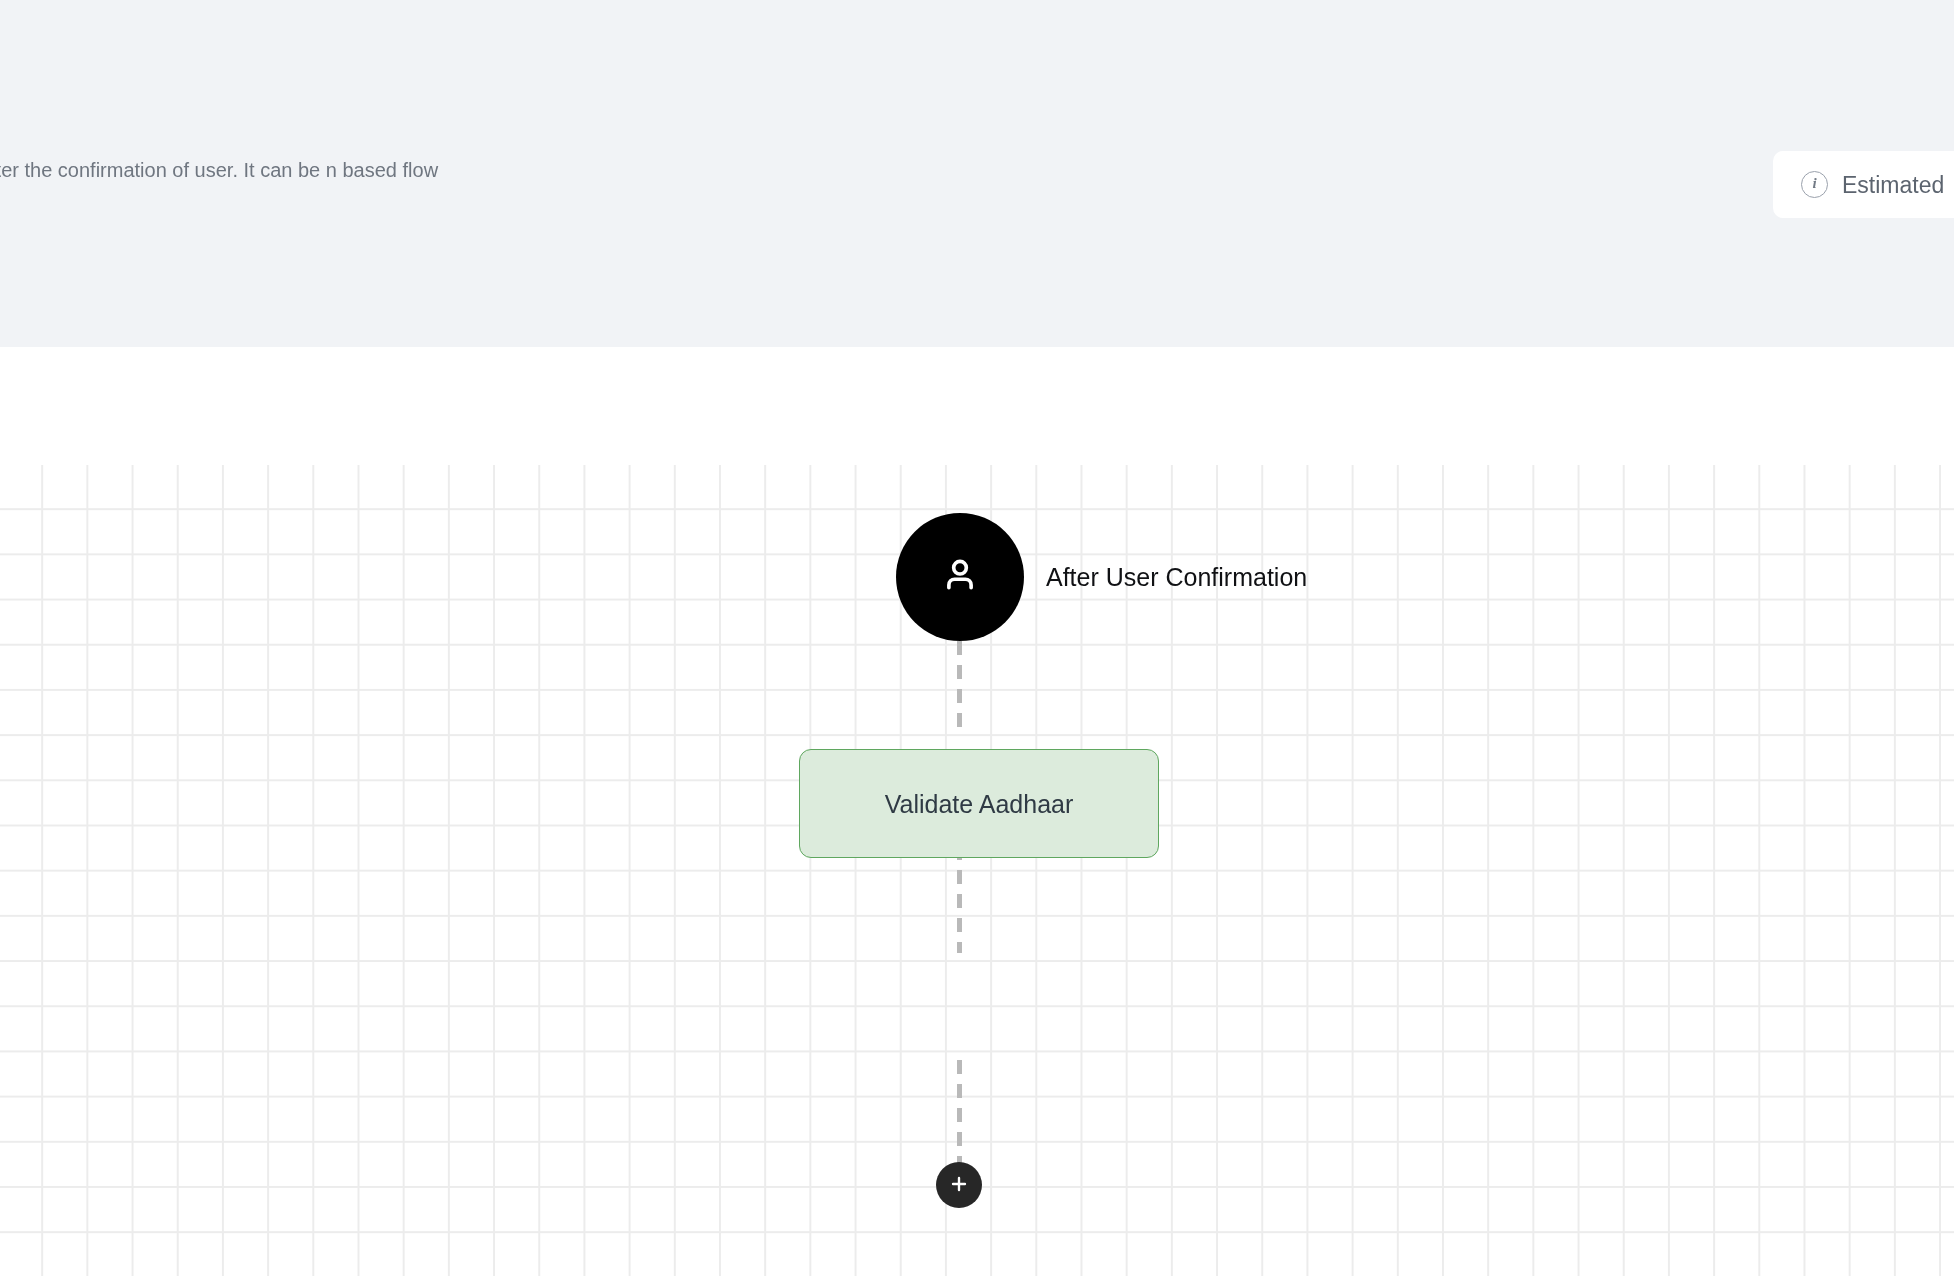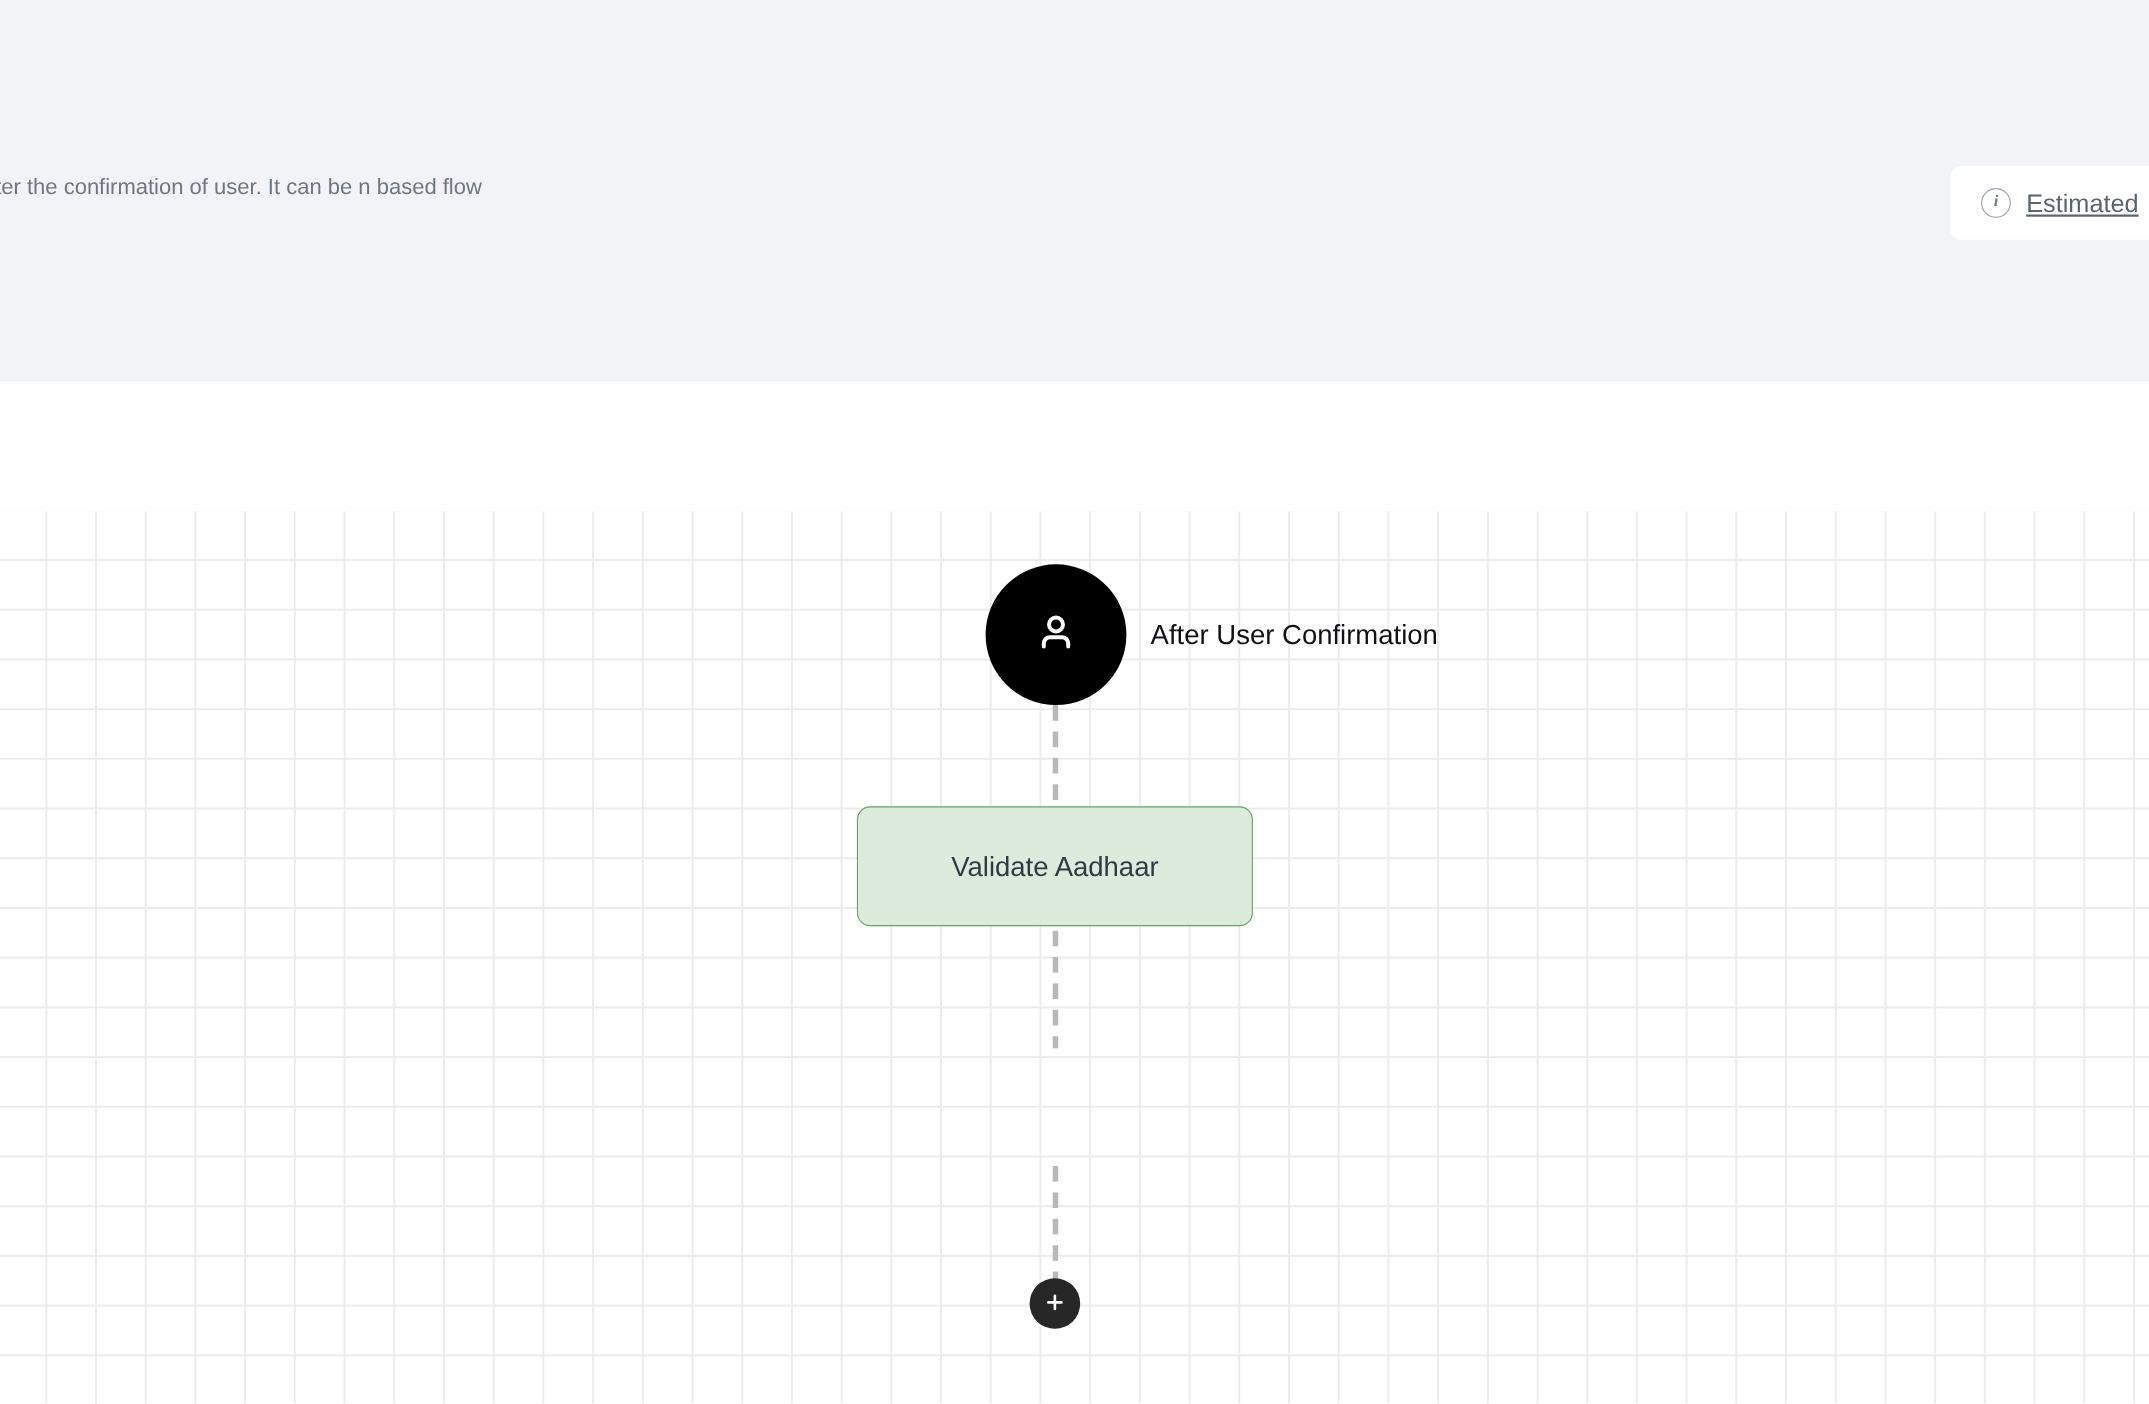--- a/index.html
+++ b/index.html
@@ -81,21 +81,20 @@
     line-height: 23px;
     text-align: center;
     font-family: "Liberation Serif", serif;
     font-style: italic;
     font-weight: 700;
   }
   .estimate-label {
     font-size: 23px;
     color: #5c646f;
     line-height: 28px;
-    text-decoration: underline;
   }
 
   
   .canvas-gap {
     position: absolute;
     left: 0;
     top: 347px;
     width: 1954px;
     height: 118px;
     background: #ffffff;
@@ -169,23 +168,24 @@
     justify-content: center;
   }
   .step-node .step-label {
     font-size: 25px;
     line-height: 32px;
     color: #2f3a44;
     text-align: center;
     white-space: nowrap;
   }
   .node-validate {
-    top: 268px;
+    top: 284px;
     background: #dcebdc;
     border: 1.8px solid #5fa75f;
+    margin-left: 20px;
   }
   .node-webtodevice {
     top: 488px;
     background: #faf9d8;
     border: 1.8px solid #d4cd3e;
   }
 
   
   .add-step-button {
     position: absolute;

